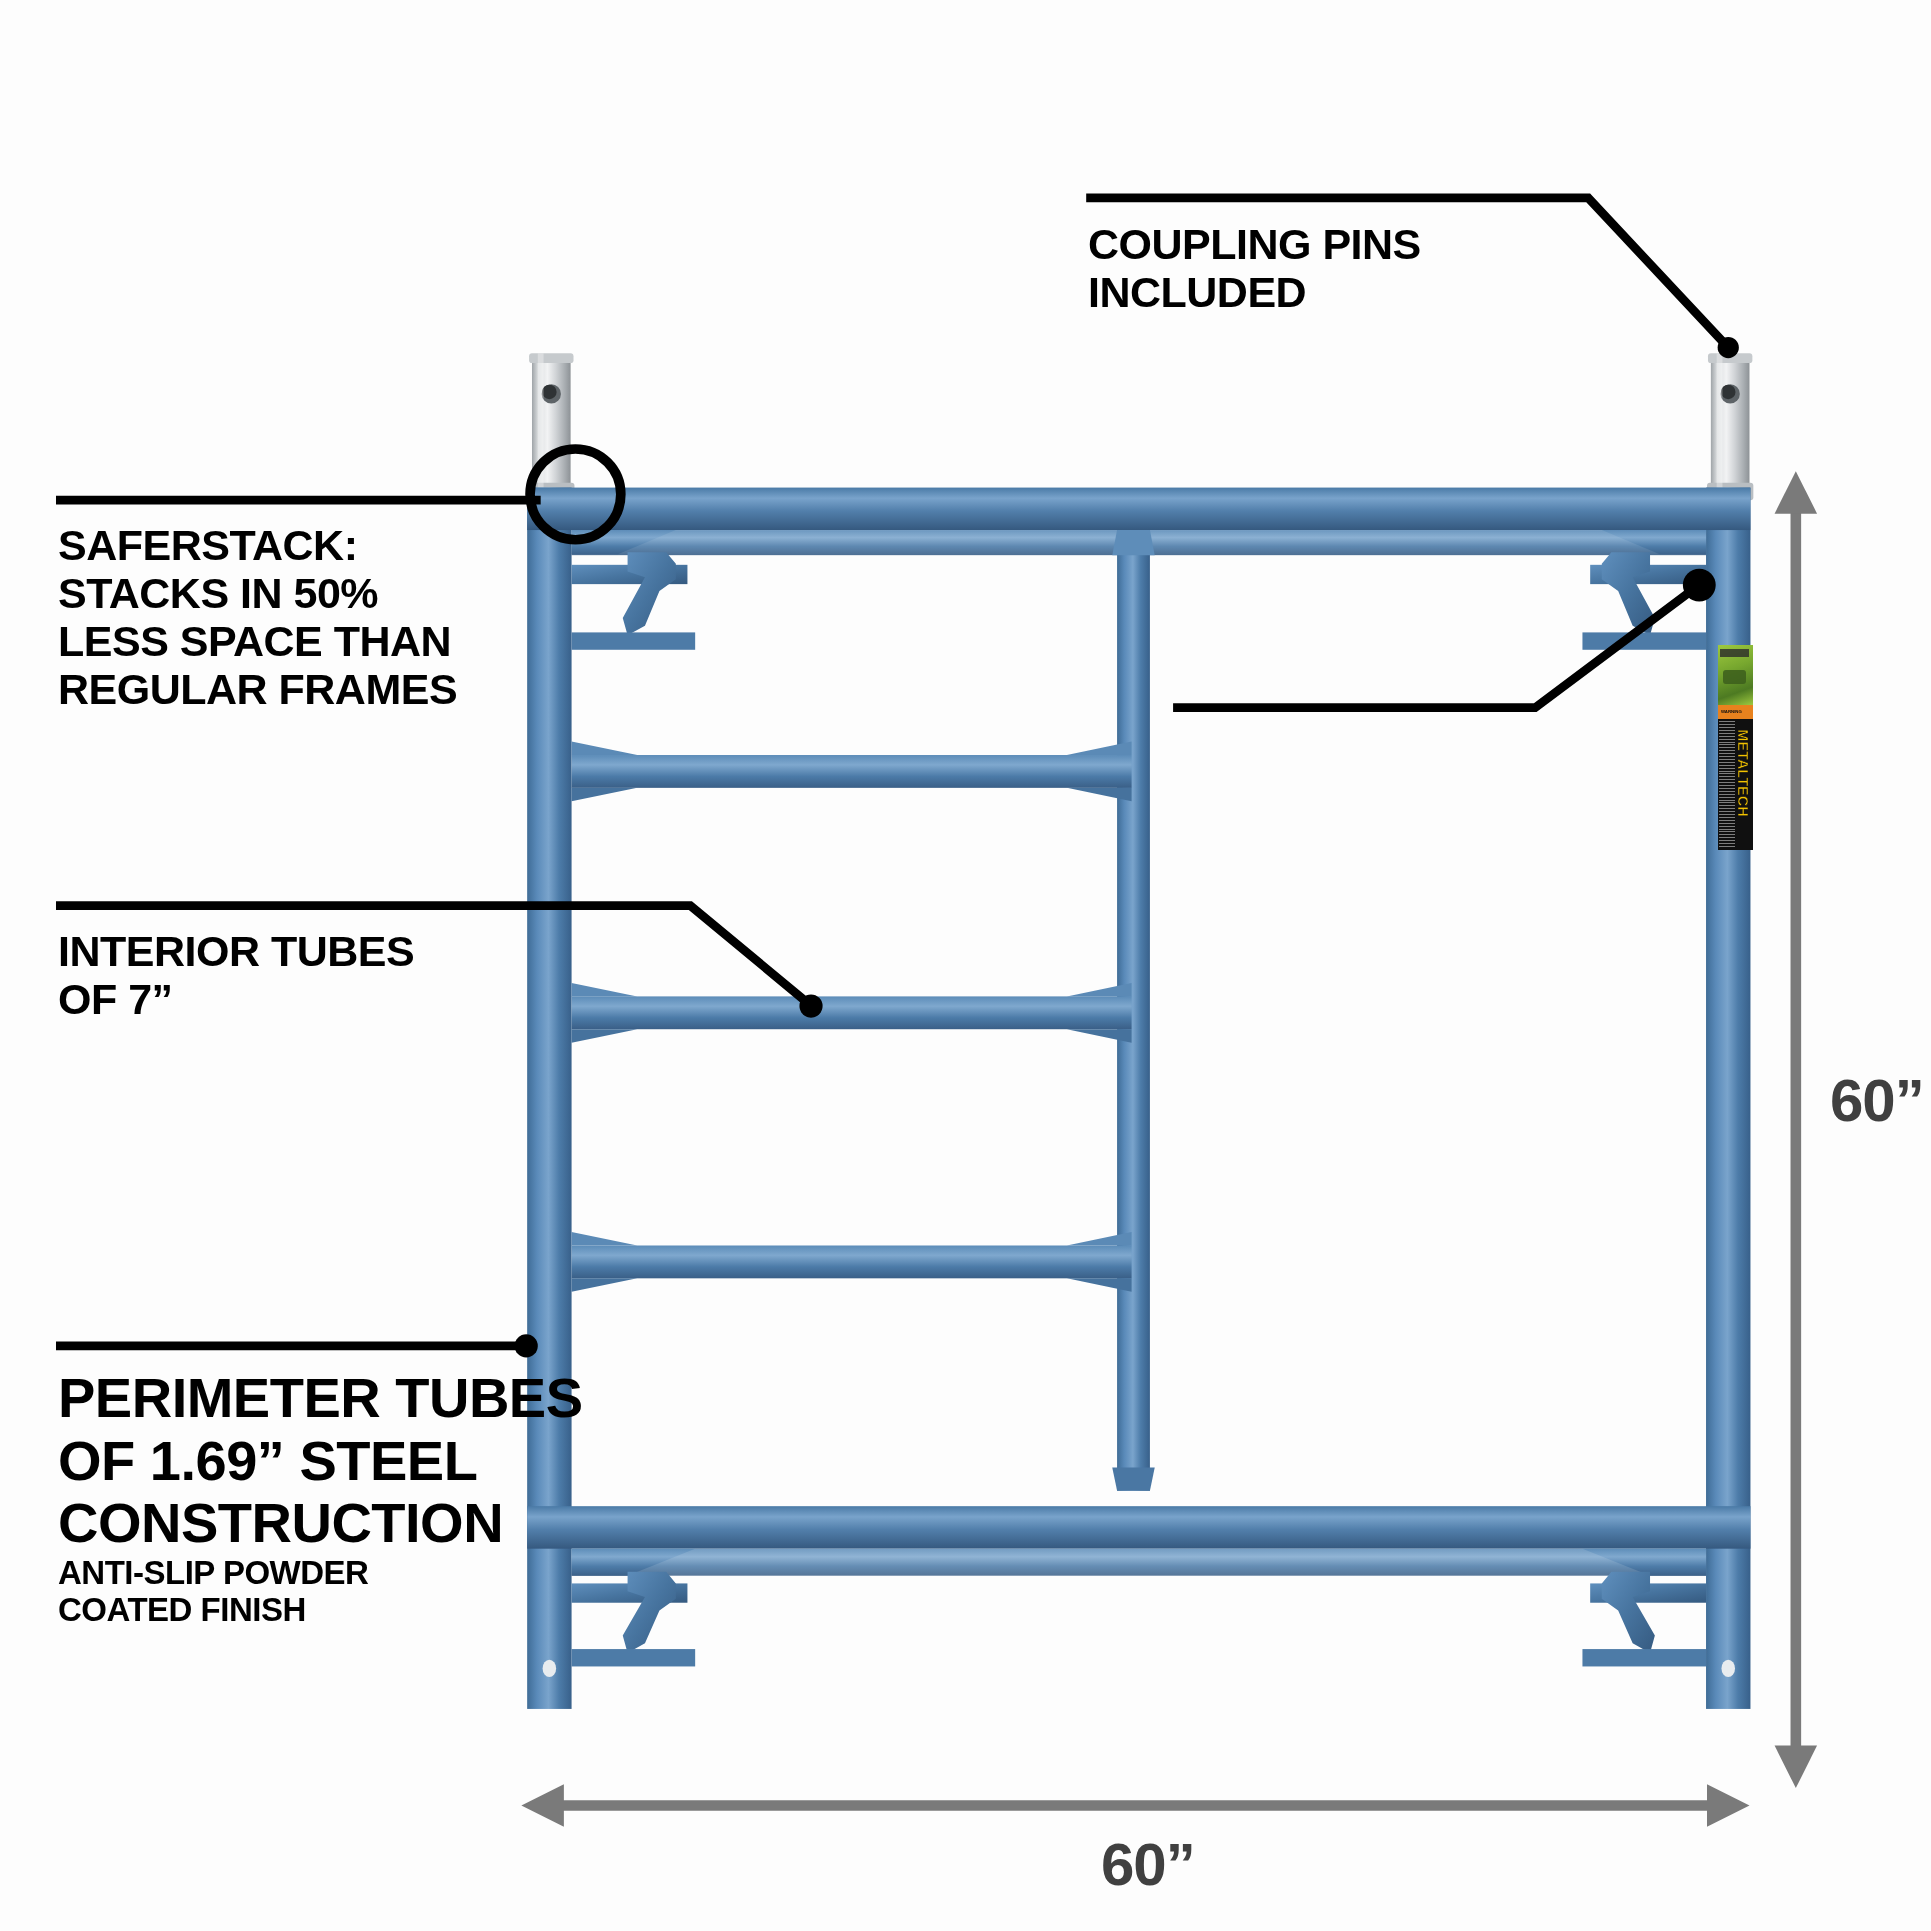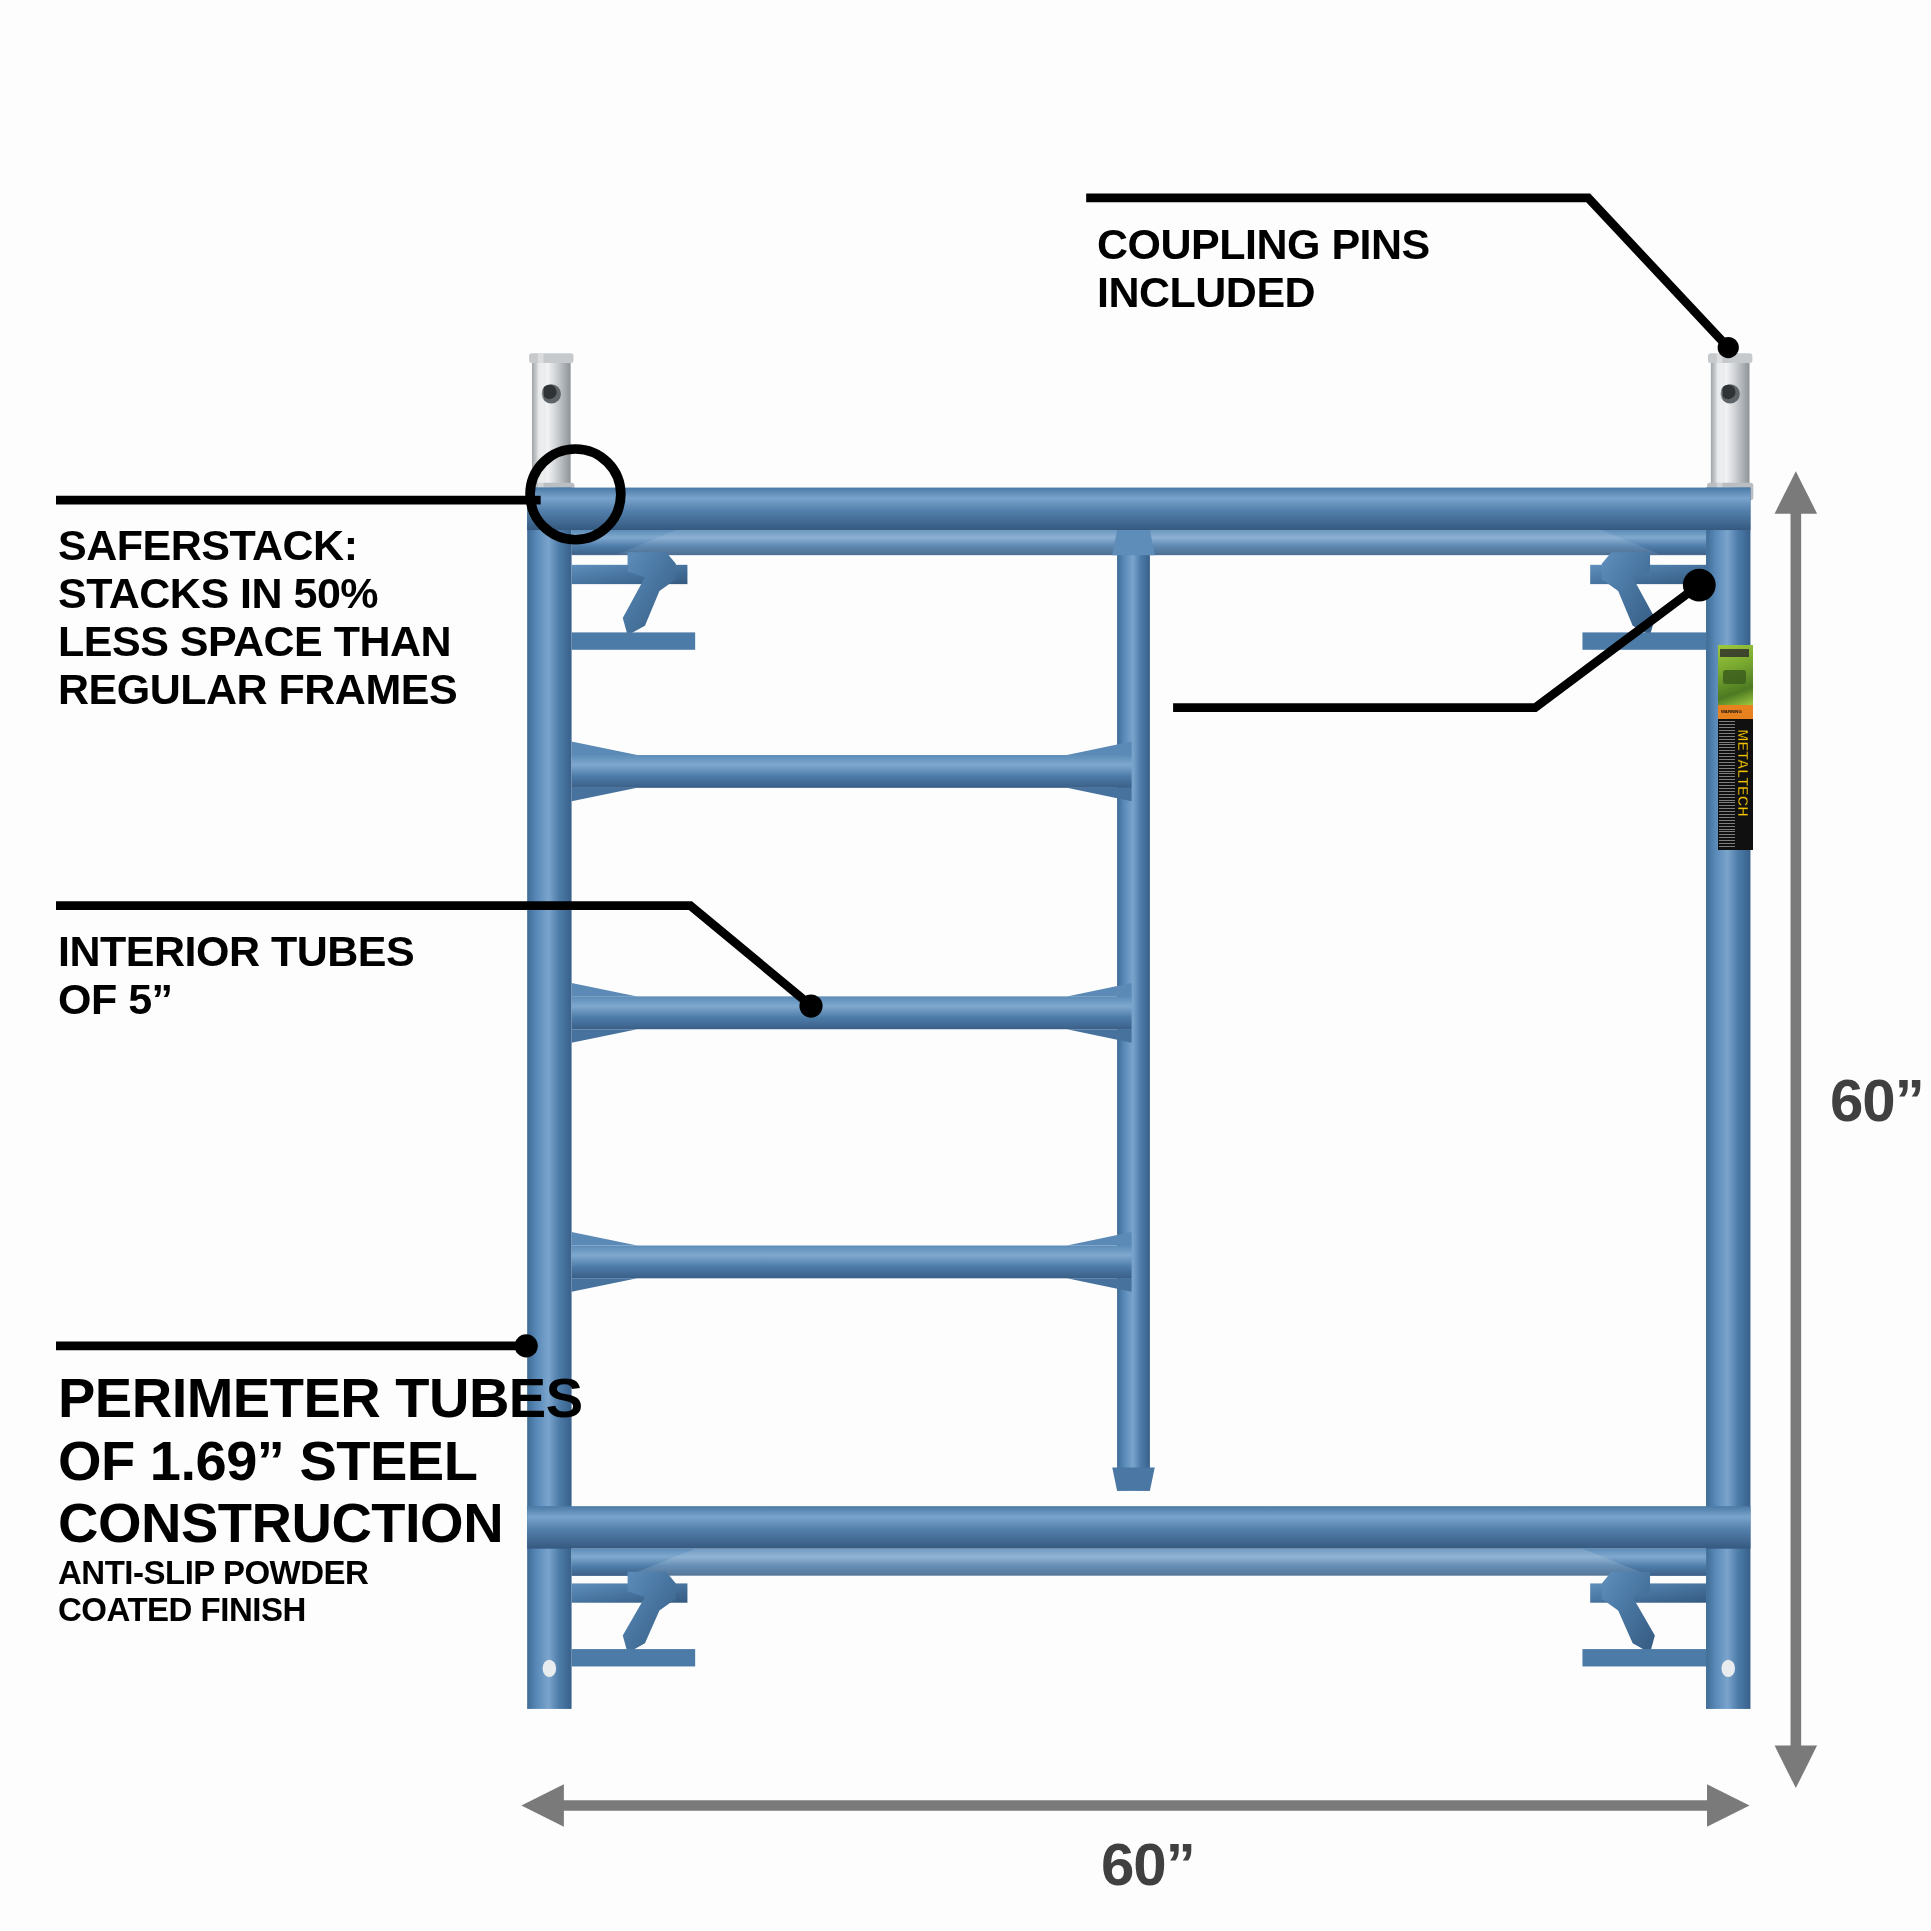--- a/index.html
+++ b/index.html
@@ -202,31 +202,31 @@
       <polygon points="1860,1852 1838,1808 1882,1808" fill="#7a7a7a"></polygon>
     </g>
 
     <g>
       <line x1="568" y1="1870" x2="1785" y2="1870" stroke="#7a7a7a" stroke-width="11"></line>
       <polygon points="540,1870 584,1848 584,1892" fill="#7a7a7a"></polygon>
       <polygon points="1812,1870 1768,1848 1768,1892" fill="#7a7a7a"></polygon>
     </g>
   </svg>
 
-  <div class="callout-text" style="left:1088px;top:220px;font-size:43px;margin-left:9px;">COUPLING PINS
+  <div class="callout-text" style="left:1088px;top:220px;font-size:43px;">COUPLING PINS
 INCLUDED</div>
 
   <div class="callout-text" style="left:58px;top:521px;font-size:43px;">SAFERSTACK:
 STACKS IN 50%
 LESS SPACE THAN
 REGULAR FRAMES</div>
 
 
   <div class="callout-text" style="left:58px;top:927px;font-size:43px;">INTERIOR TUBES
-OF 5”</div>
+OF 7”</div>
 
   <div class="callout-text" style="left:58px;top:1367px;font-size:56px;">PERIMETER TUBES
 OF 1.69” STEEL
 CONSTRUCTION</div>
 
   <div class="callout-text" style="left:58px;top:1555px;font-size:33px;">ANTI-SLIP POWDER
 COATED FINISH</div>
 
   <div class="dim-text" style="left:1830px;top:1066px;font-size:60px;">60”</div>
 

